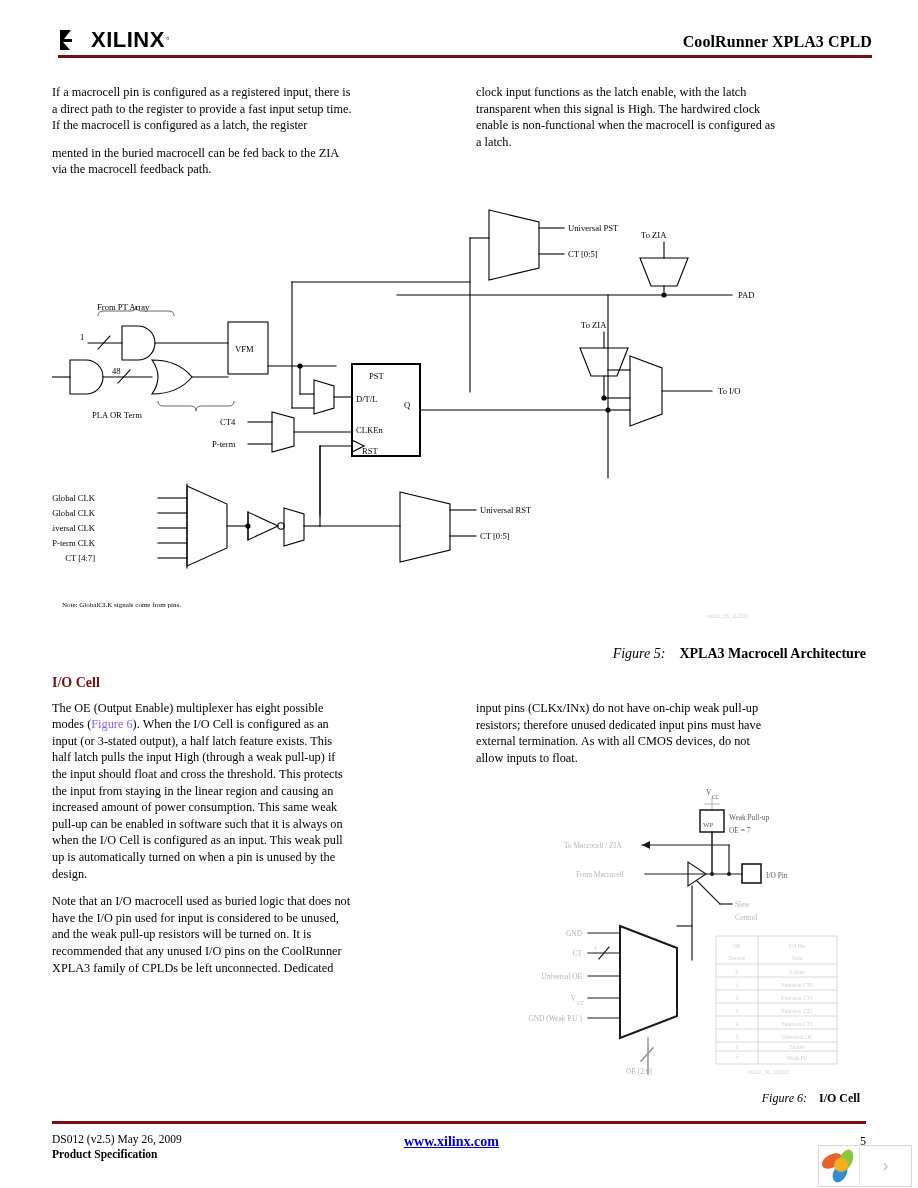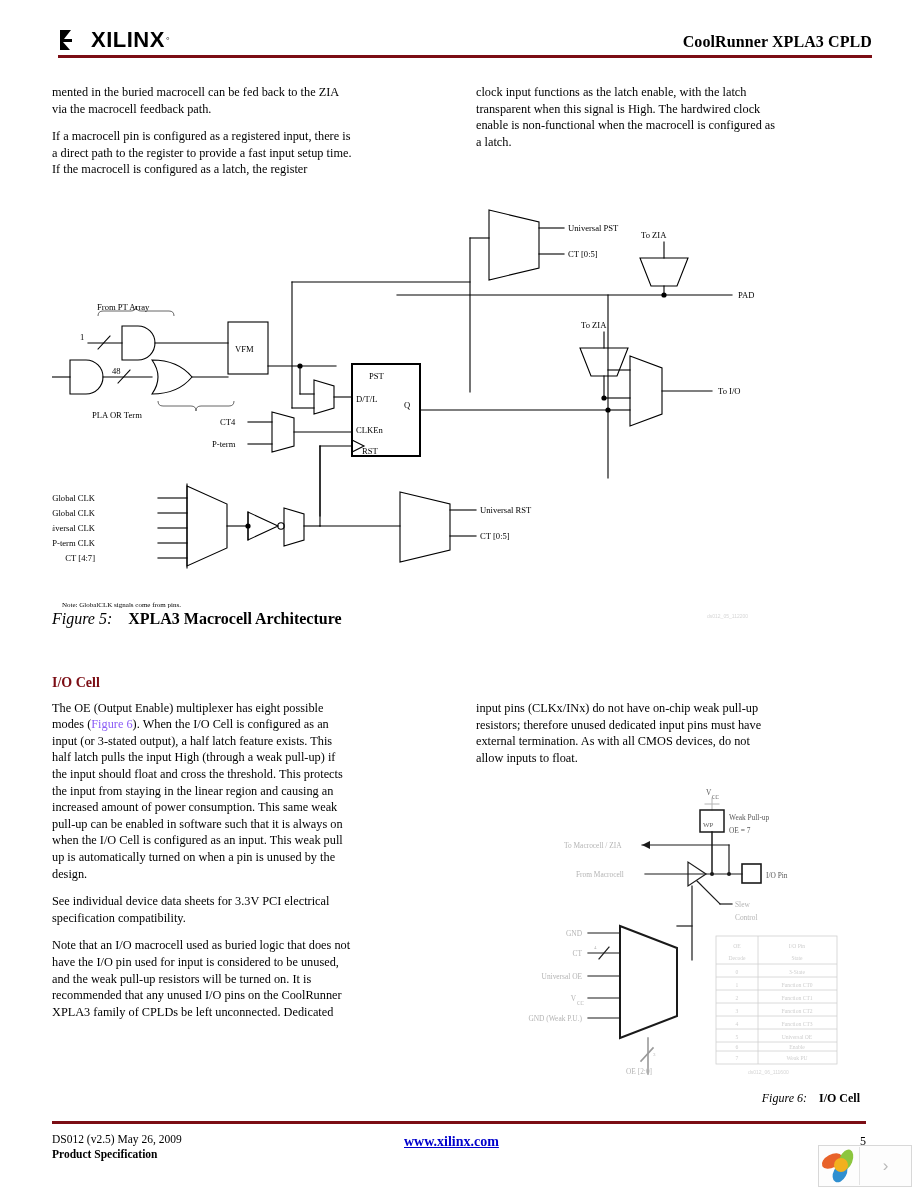--- a/index.html
+++ b/index.html
@@ -26,22 +26,22 @@
   .colR{left:468px;width:300px;margin-left:8px;}
   .p{margin:0 0 11px 0;}
 
   h2.sec{font-size:14px;font-weight:bold;color:#7b0d14;margin:0 0 8px 0;
          font-family:"Liberation Serif","DejaVu Serif",serif;}
   a.xref{color:#8b5cf6;text-decoration:none;}
 
   
   #fig5{position:absolute;left:52px;top:196px;width:814px;height:440px;}
   #fig5 svg{display:block;}
-  #fig5cap{position:absolute;left:52px;top:610px;width:814px;text-align:left;
-      font-size:16px;}
+  #fig5cap{position:absolute;left:52px;top:646px;width:814px;text-align:right;
+      font-size:14px;}
   #fig5cap .it{font-style:italic;}
   #fig5cap .bd{font-weight:bold;}
 
   
   #fig6{position:absolute;left:520px;top:778px;width:346px;height:300px;}
   #fig6 svg{display:block;}
   #fig6cap{position:absolute;left:560px;top:1091px;width:300px;text-align:right;
       font-size:12px;}
   #fig6cap .it{font-style:italic;}
   #fig6cap .bd{font-weight:bold;}
@@ -82,22 +82,22 @@
       </svg>
     </span>
     <span class="word">XILINX</span>
     <span class="reg">°</span>
   </div>
   <div id="header-title">CoolRunner XPLA3 CPLD</div>
   <div id="header-rule"></div>
 </div>
 
 <div class="col colL" style="top:84px;">
+  <p class="p">If a macrocell pin is configured as a registered input, there is a direct path to the register to provide a fast input setup time. If the macrocell is configured as a latch, the register</p>
   <p class="p">mented in the buried macrocell can be fed back to the ZIA via the macrocell feedback path.</p>
-  <p class="p">If a macrocell pin is configured as a registered input, there is a direct path to the register to provide a fast input setup time. If the macrocell is configured as a latch, the register</p>
 </div>
 
 <div class="col colR" style="top:84px;">
   <p class="p">clock input functions as the latch enable, with the latch transparent when this signal is High. The hardwired clock enable is non-functional when the macrocell is configured as a latch.</p>
 </div>
 
 <div id="fig5">
 <svg width="814" height="440" viewBox="0 0 814 440">
   <g stroke="#000" stroke-width="1.1" fill="none" stroke-linecap="square">
 
@@ -236,21 +236,20 @@
 
 <div id="fig5cap">
   <span class="it">Figure 5:</span>
   <span>&nbsp;&nbsp;</span>
   <span class="bd">XPLA3 Macrocell Architecture</span>
 </div>
 
 <div class="col colL" style="top:675px;">
   <h2 class="sec">I/O Cell</h2>
   <p class="p"><span>The OE (Output Enable) multiplexer has eight possible modes (</span><a class="xref" href="#fig6">Figure 6</a><span>). When the I/O Cell is configured as an input (or 3-stated output), a half latch feature exists. This half latch pulls the input High (through a weak pull-up) if the input should float and cross the threshold. This protects the input from staying in the linear region and causing an increased amount of power consumption. This same weak pull-up can be enabled in software such that it is always on when the I/O Cell is configured as an input. This weak pull up is automatically turned on when a pin is unused by the design.</span></p>
-  <p class="p">See individual device data sheets for 3.3V PCI electrical specification compatibility.</p>
   <p class="p">Note that an I/O macrocell used as buried logic that does not have the I/O pin used for input is considered to be unused, and the weak pull-up resistors will be turned on. It is recommended that any unused I/O pins on the CoolRunner XPLA3 family of CPLDs be left unconnected. Dedicated</p>
 </div>
 
 <div class="col colR" style="top:700px;">
   <p class="p">input pins (CLKx/INx) do not have on-chip weak pull-up resistors; therefore unused dedicated input pins must have external termination. As with all CMOS devices, do not allow inputs to float.</p>
 </div>
 
 <div id="fig6">
 <svg width="346" height="300" viewBox="0 0 346 300">
   <g stroke="#b4b4b4" stroke-width="1" fill="none" stroke-linecap="square">

